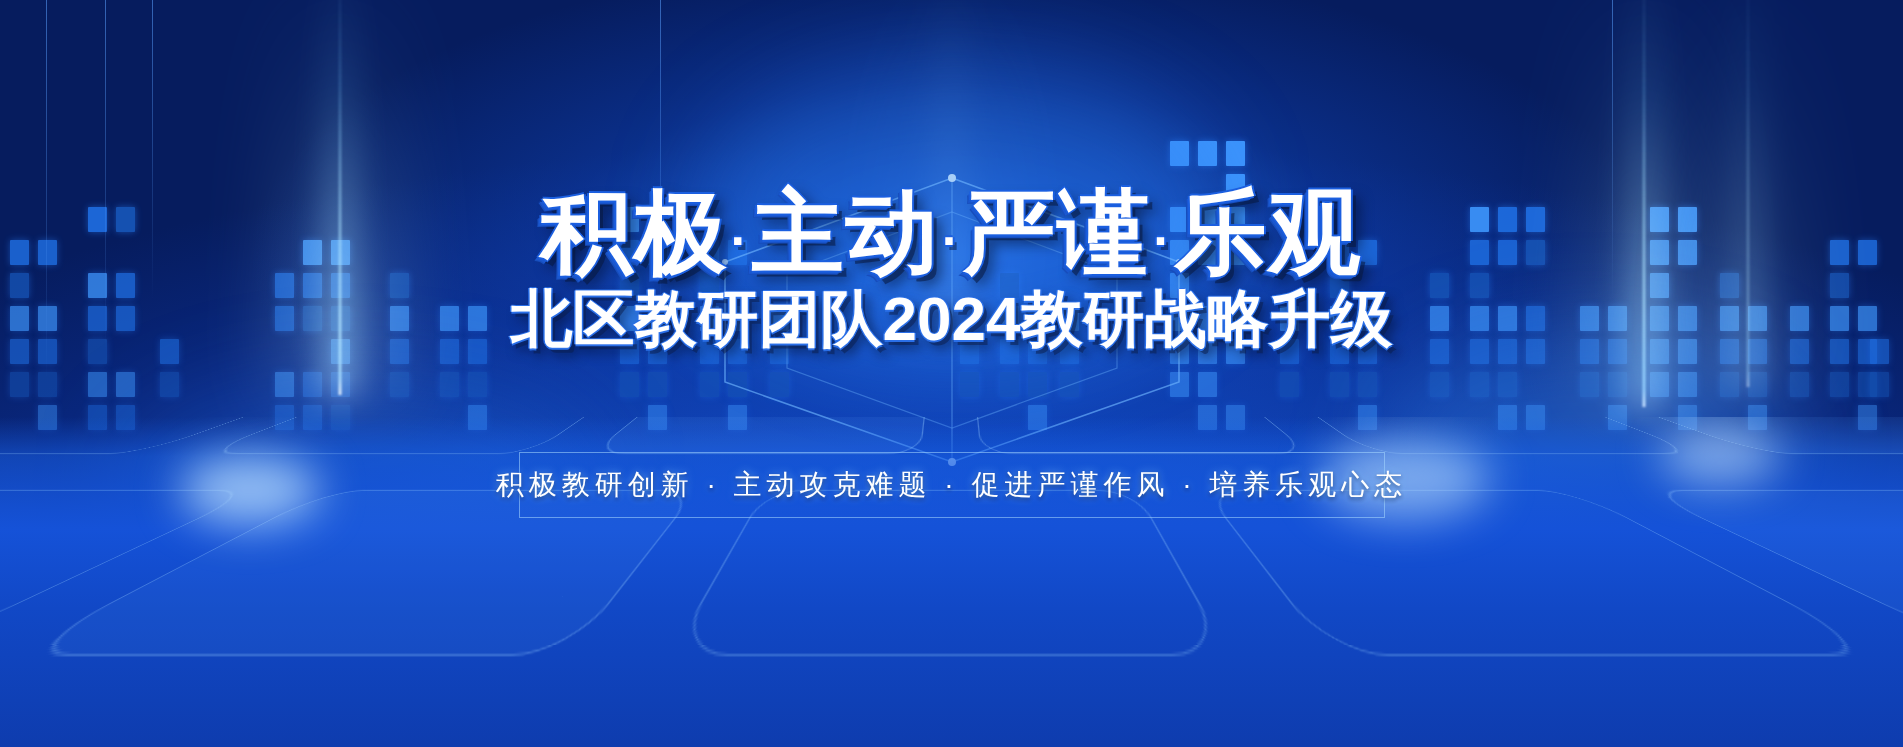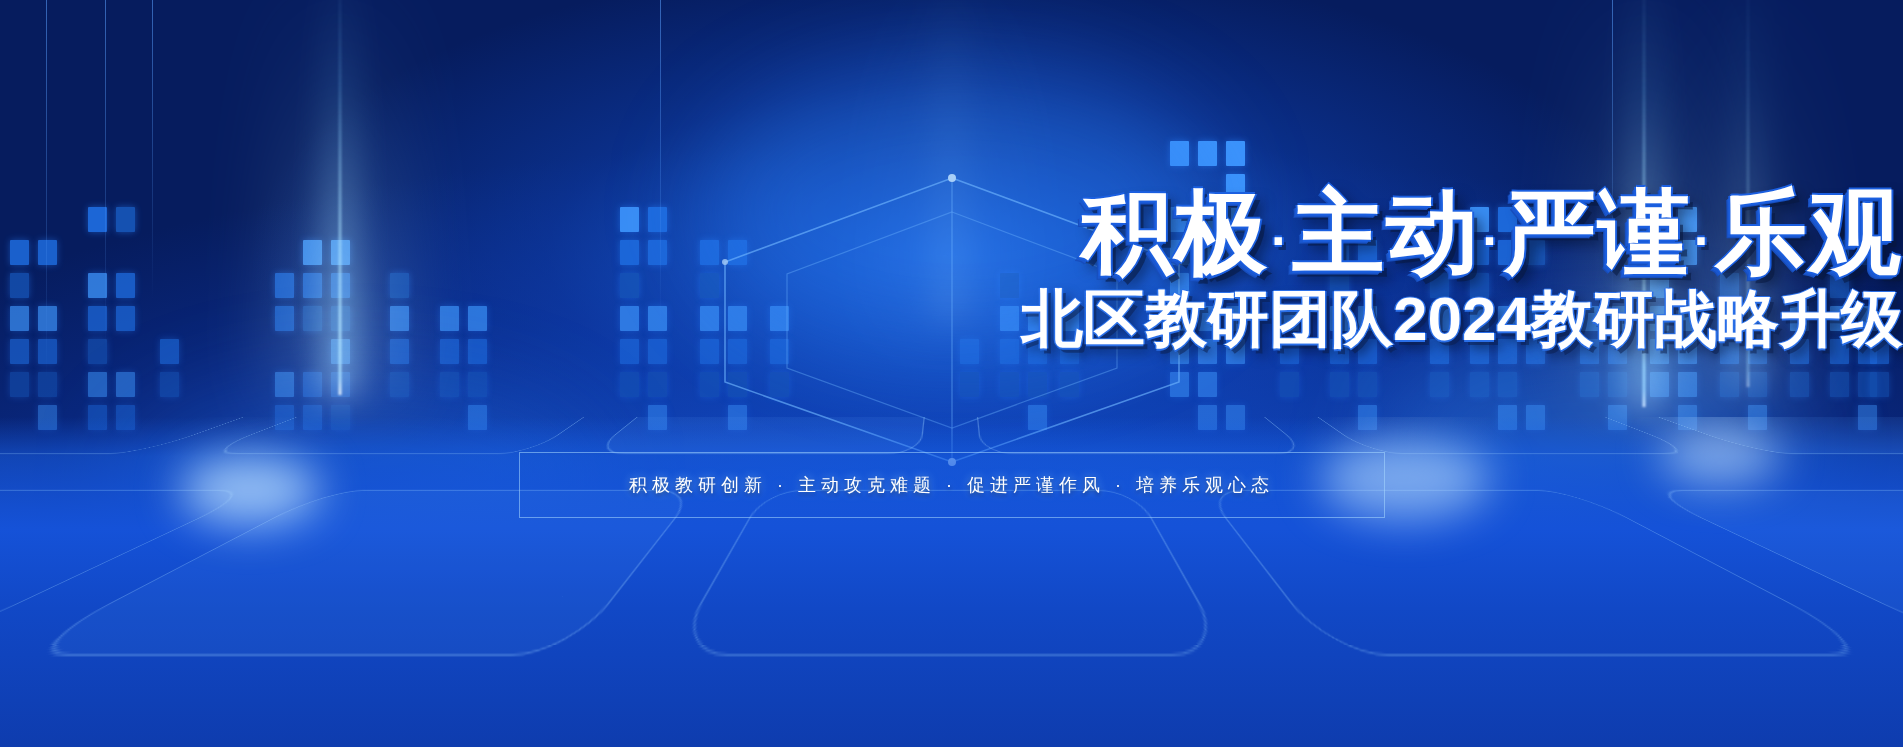--- a/index.html
+++ b/index.html
@@ -39,21 +39,21 @@
   .floor{position:absolute;left:0;right:0;bottom:0;height:330px;overflow:hidden;
      background:linear-gradient(180deg,rgba(20,92,226,.0) 0%,rgba(24,95,230,.55) 12%,#1552d8 34%,#1148c6 58%,#0e3cae 100%);}
   .floor .tilewrap{position:absolute;left:-14%;top:-30px;width:128%;height:330px;
      transform:perspective(420px) rotateX(62deg);transform-origin:50% 0%;}
   .tile{position:absolute;border:1.6px solid rgba(150,205,255,.5);border-radius:26px;}
   .glowdot{position:absolute;border-radius:50%;filter:blur(22px);}
 
   .sheen{position:absolute;border-radius:50%;filter:blur(46px);pointer-events:none;}
 
   
-  .content{position:absolute;left:0;right:0;top:0;text-align:right;}
+  .content{position:absolute;left:0;right:0;top:0;text-align:center;}
 
   .title-line{
     margin-top:186px;
     font-size:92px;line-height:1;font-weight:bold;letter-spacing:2px;
     color:#ffffff;white-space:nowrap;display:inline-block;
     text-shadow:
       -2px 0 0 #1b5fe0, 2px 0 0 #1b5fe0, 0 -2px 0 #1b5fe0, 0 2px 0 #1b5fe0,
       -3px 3px 0 #1a57cf, -4px 4px 0 #174dbb,
       5px 6px 0 rgba(8,24,62,.55), 8px 9px 14px rgba(3,12,40,.65);
   }
@@ -69,21 +69,21 @@
       4px 5px 0 rgba(9,28,74,.5), 7px 8px 12px rgba(3,12,40,.6);
   }
 
   .tagbar{
     position:absolute;left:50%;transform:translateX(-50%);
     top:452px;width:866px;height:66px;
     border:1.6px solid rgba(168,216,255,.55);
     display:flex;align-items:center;justify-content:center;
   }
   .tagbar .inner{
-    font-size:18px;letter-spacing:5px;color:#ffffff;white-space:nowrap;
+    font-size:28px;letter-spacing:5px;color:#ffffff;white-space:nowrap;
     text-shadow:0 0 9px rgba(120,190,255,.85),0 2px 4px rgba(4,18,60,.7);
   }
 </style>
 </head>
 <body>
 
 <div class="banner">
 
   <div class="skyline" id="skyline">
       <div class="col" style="left: 10px;">

